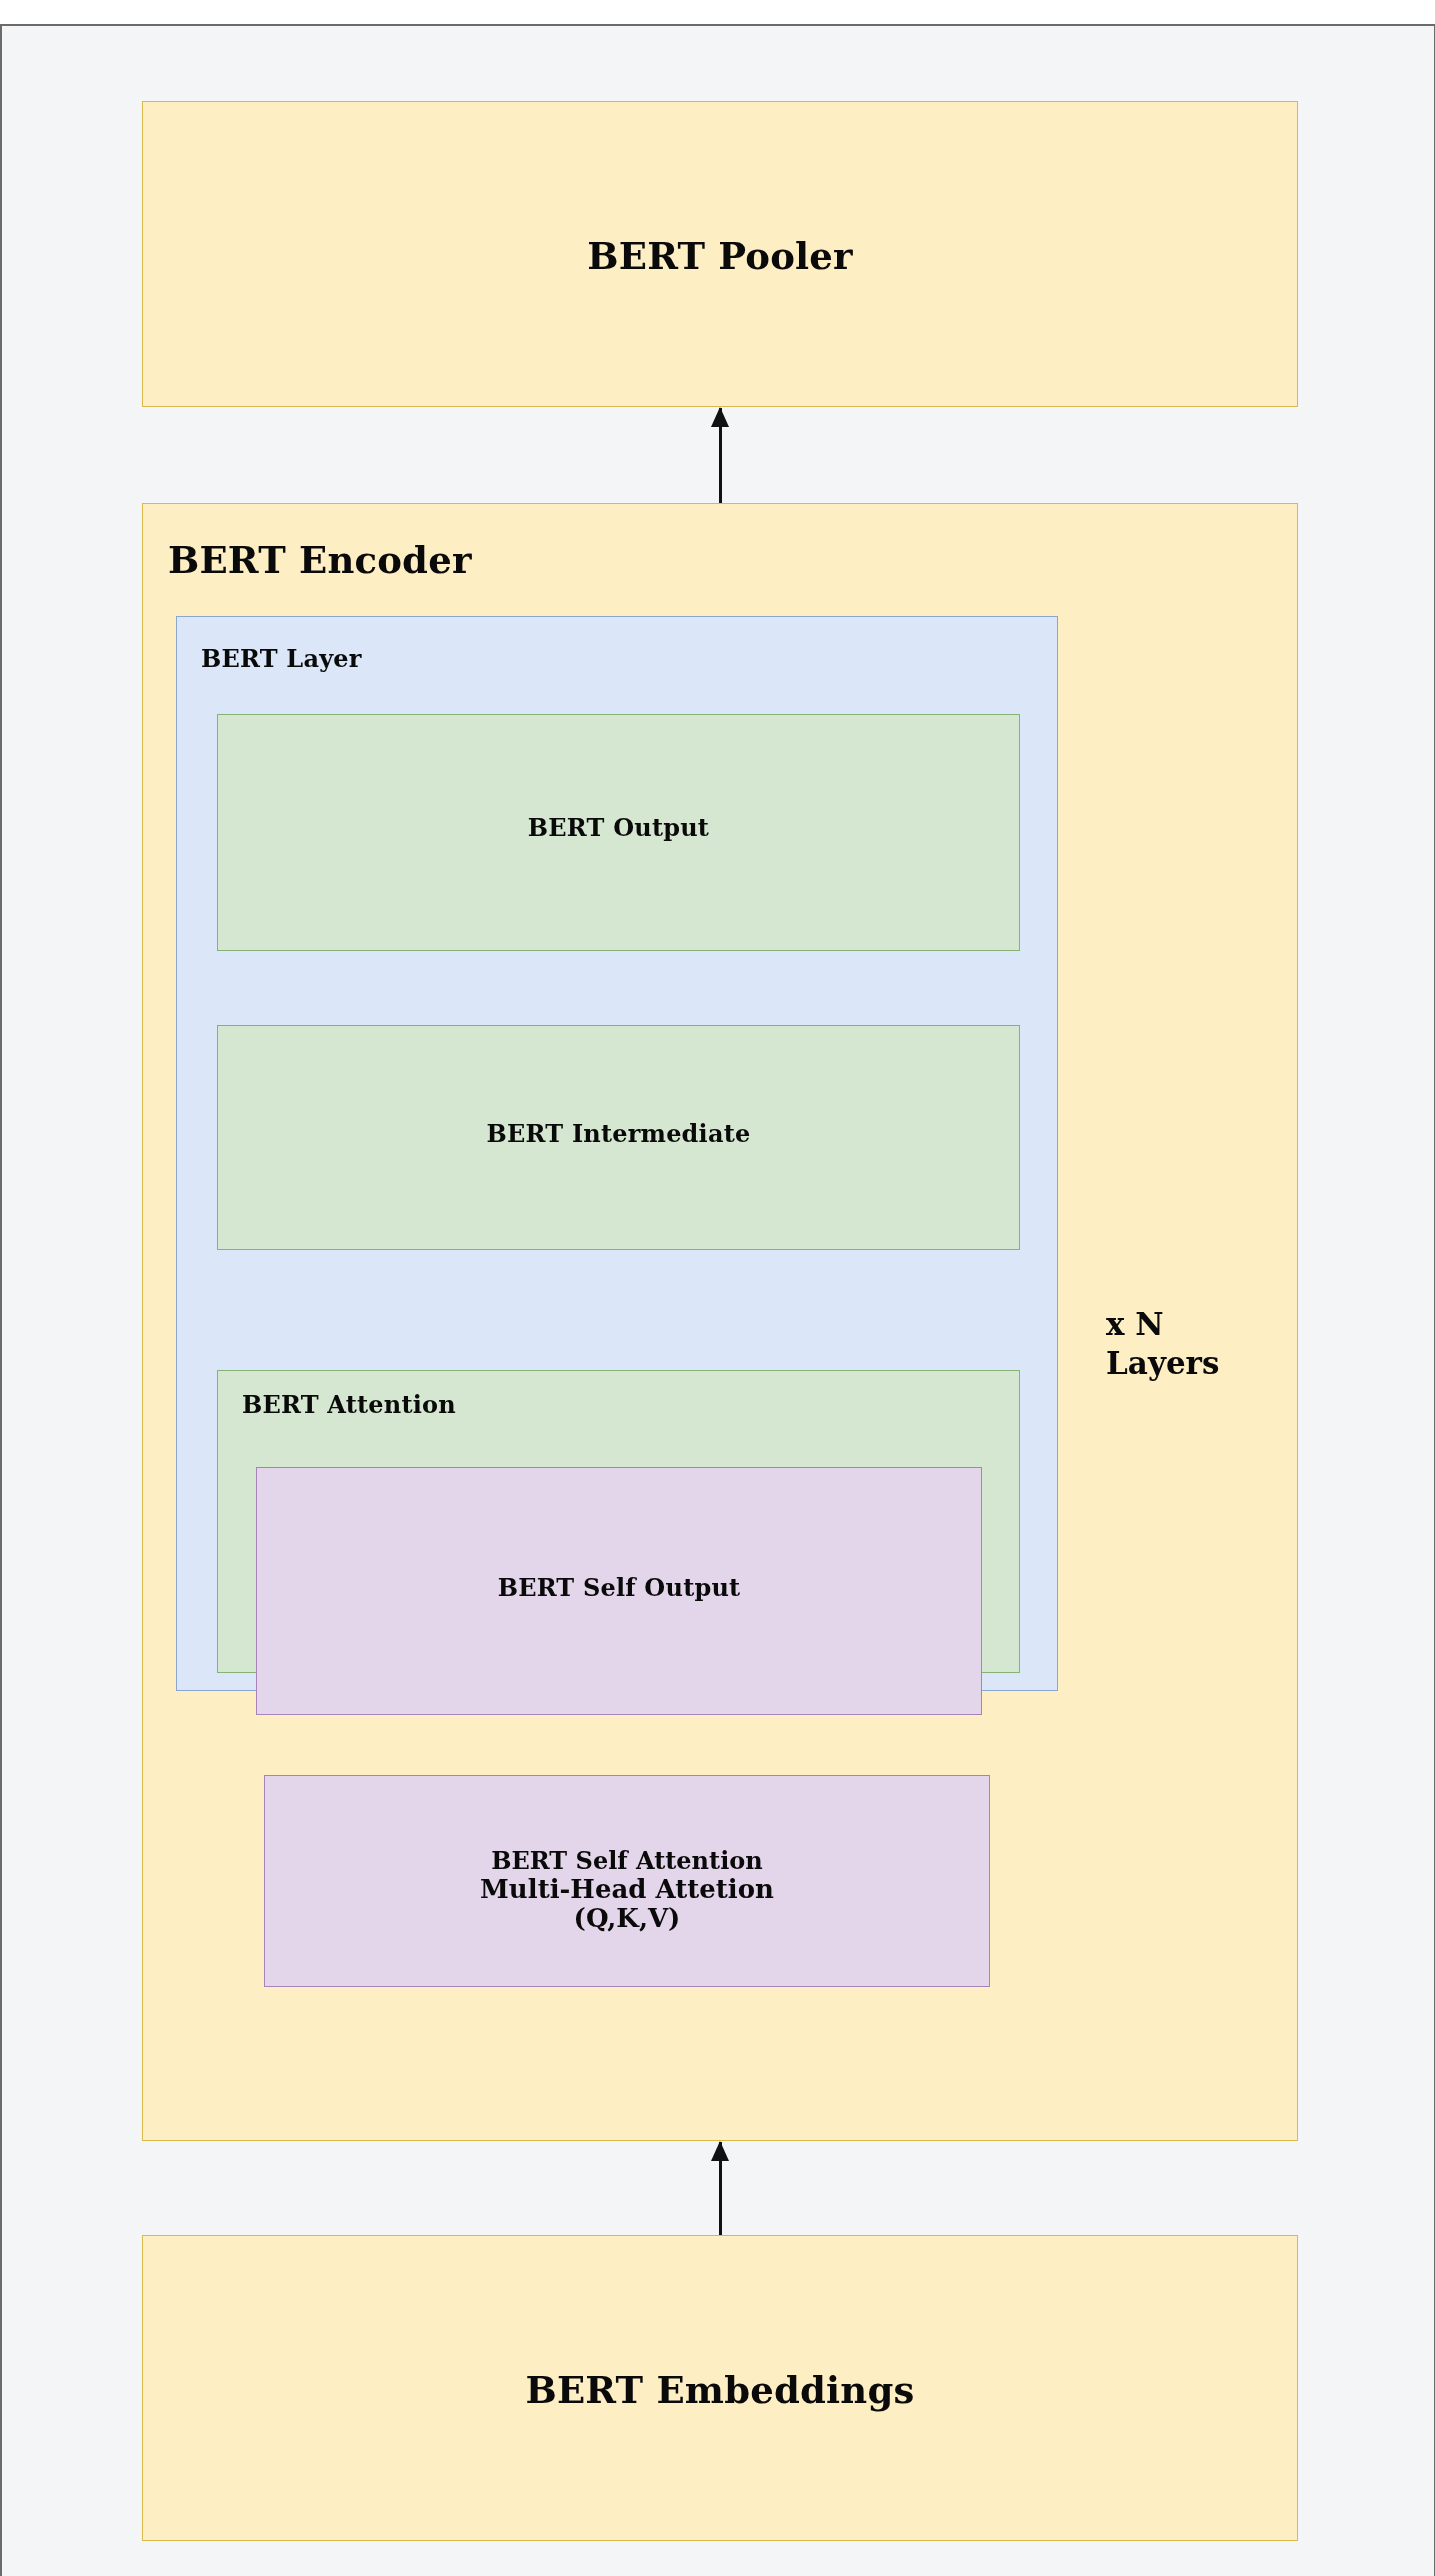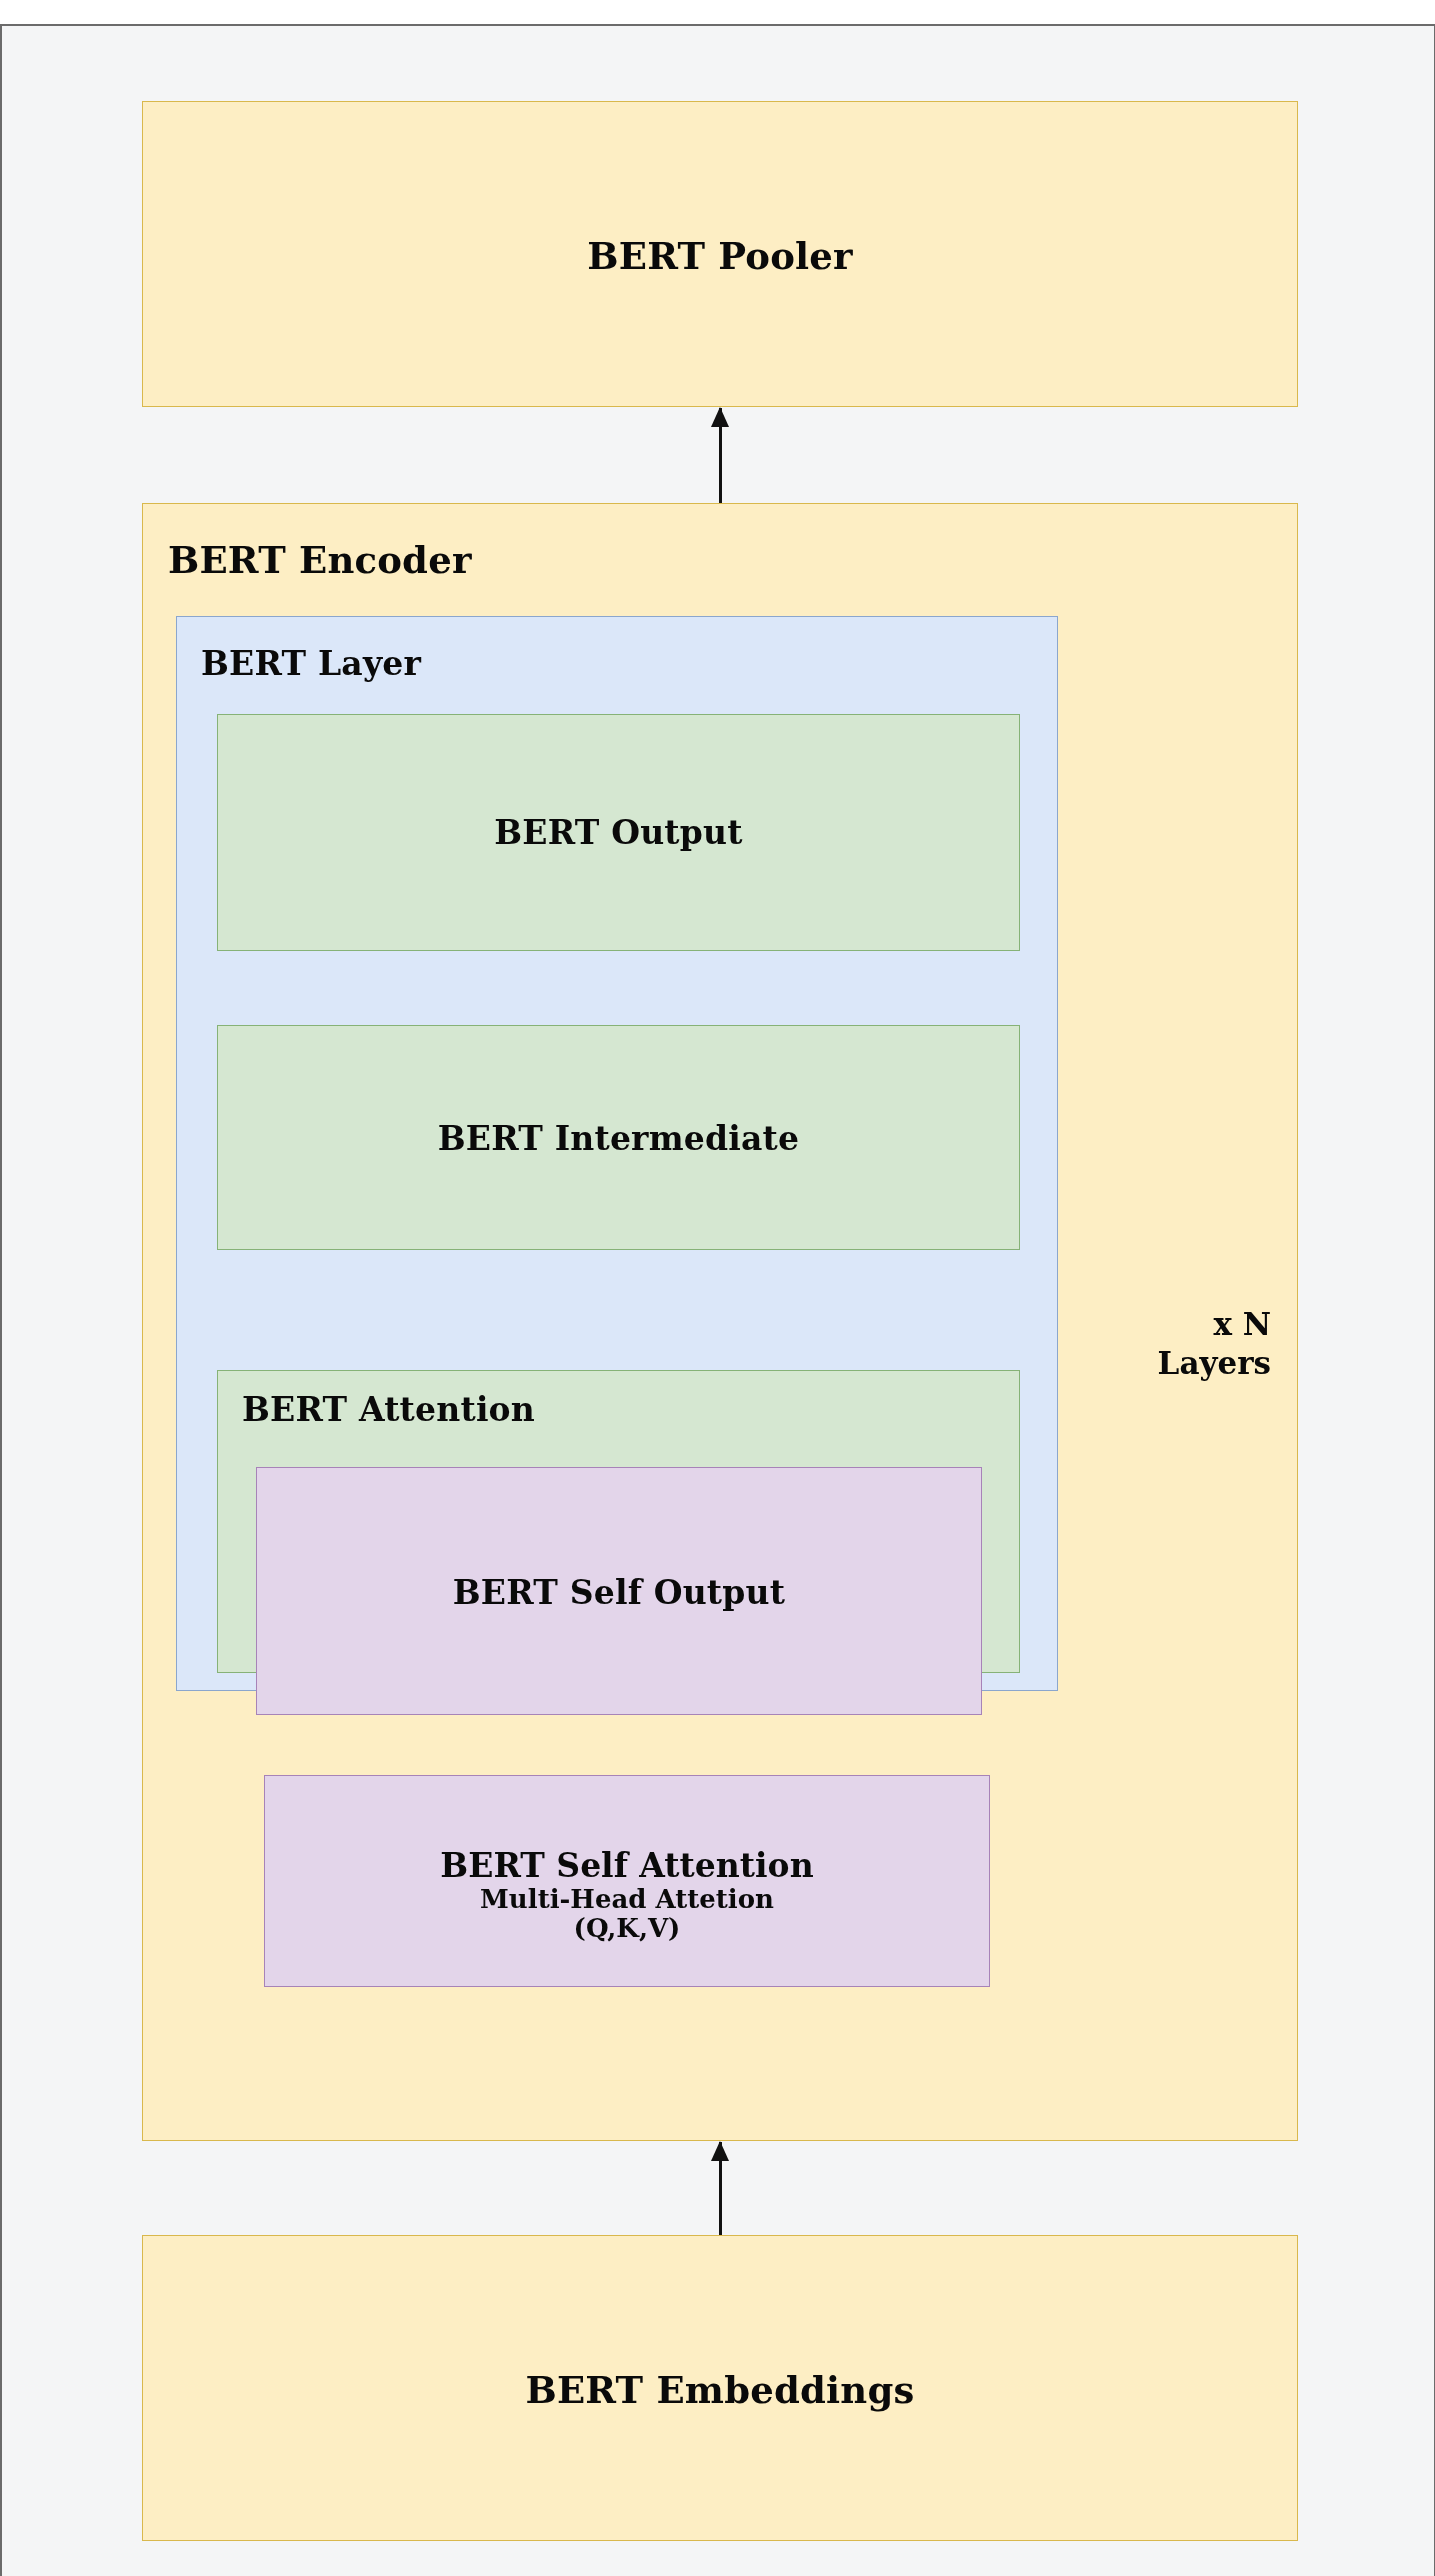--- a/index.html
+++ b/index.html
@@ -67,21 +67,21 @@
     position: absolute;
     left: 0;
     right: 0;
     text-align: center;
     color: #0a0a0a;
     font-weight: bold;
     line-height: 1.12;
   }
 
   .fs-big { font-size: 37px; }
-  .fs-mid { font-size: 33px; }
+  .fs-mid { font-size: 24px; }
   .fs-small { font-size: 26px; }
 
   .arrow {
     position: absolute;
     width: 0;
   }
   .arrow .shaft {
     position: absolute;
     left: 0;
     top: 0;
@@ -94,21 +94,21 @@
     top: -0.9px;
     width: 0;
     height: 0;
     border-left: 9.2px solid transparent;
     border-right: 9.2px solid transparent;
     border-bottom: 20px solid #111111;
   }
 
   .side-note {
     position: absolute;
-    text-align: right;
+    text-align: left;
     font-weight: bold;
     color: #0a0a0a;
     font-size: 31px;
     line-height: 1.25;
   }
 </style>
 </head>
 <body>
 
 <div id="canvas">

